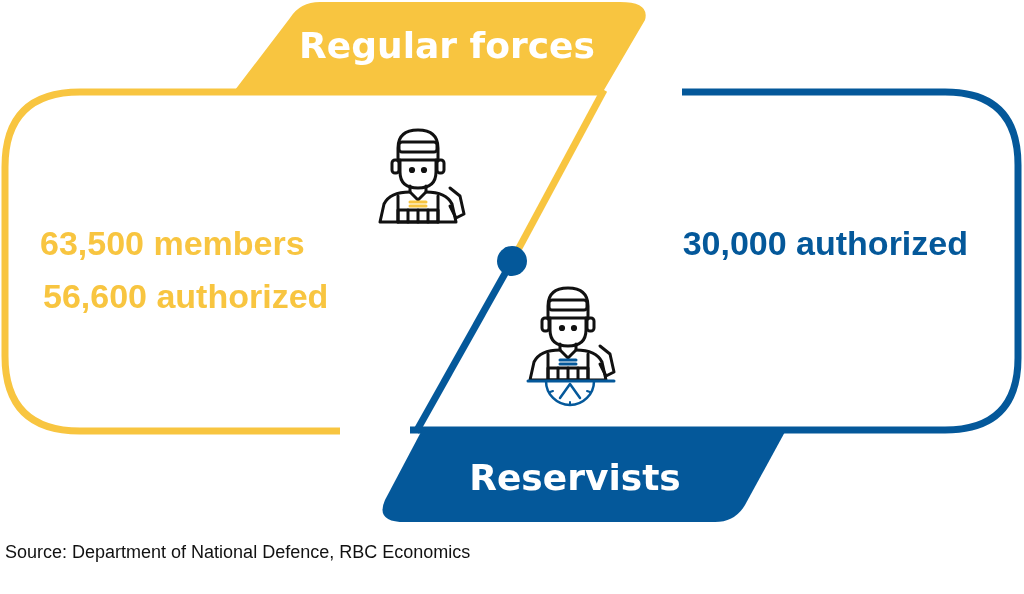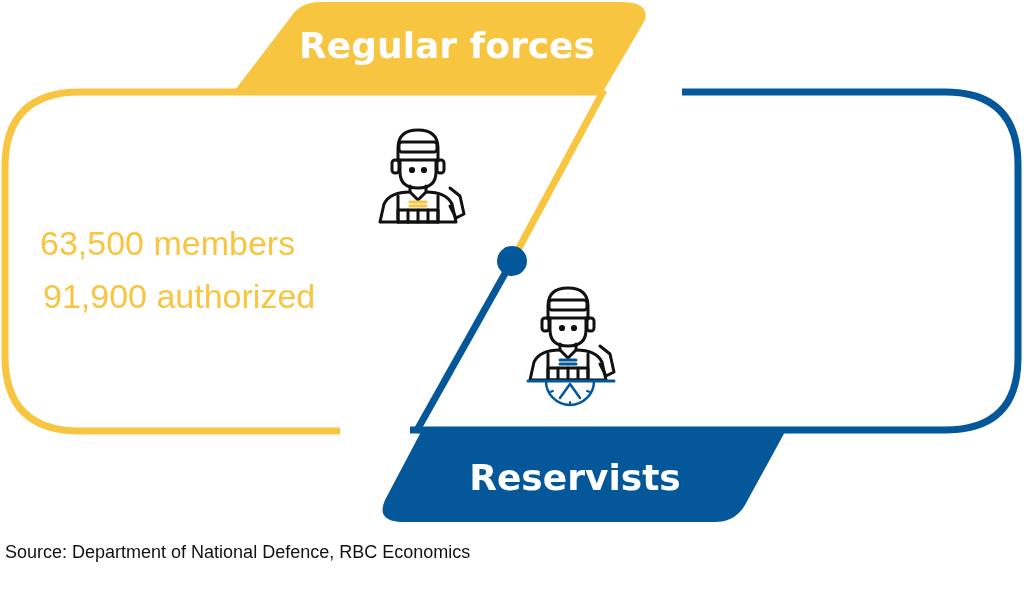--- a/index.html
+++ b/index.html
@@ -23,21 +23,21 @@
     }
     .tab-label {
       font-family: "DejaVu Sans", sans-serif;
       font-weight: bold;
       fill: #ffffff;
       font-size: 36px;
     }
     .stat {
       position: absolute;
       font-family: "Liberation Sans", sans-serif;
-      font-weight: normal;
+      font-weight: bold;
       font-size: 34px;
       line-height: 53px;
       white-space: nowrap;
     }
     .stat-regular {
       left: 40px;
       top: 217px;
       color: #f8c540;
     }
     .stat-regular .line2 { padding-left: 3px; }
@@ -124,19 +124,20 @@
     <line x1="0" y1="97" x2="86" y2="97" stroke="#04589a" stroke-width="3"></line>
 
     <path d="M18,97 A24,24 0 0 0 66,97" stroke="#04589a" stroke-width="2.5"></path>
     <path d="M42,100 L32,114 M42,100 L52,114" stroke="#04589a" stroke-width="2.5"></path>
     <path d="M22,108 L25,107 M62,108 L59,107 M42,121 L42,118" stroke="#04589a" stroke-width="2"></path>
   </g>
 </svg>
 
 <div class="stat stat-regular">
   <div>63,500 members</div>
-  <div class="line2">91,900 authorized</div>
+  <div class="line2">56,600 authorized</div>
 </div>
 
 <div class="stat stat-reserve">
+  <div>30,000 authorized</div>
 </div>
 
 <div class="source">Source: Department of National Defence, RBC Economics</div>
 
 </body></html>

